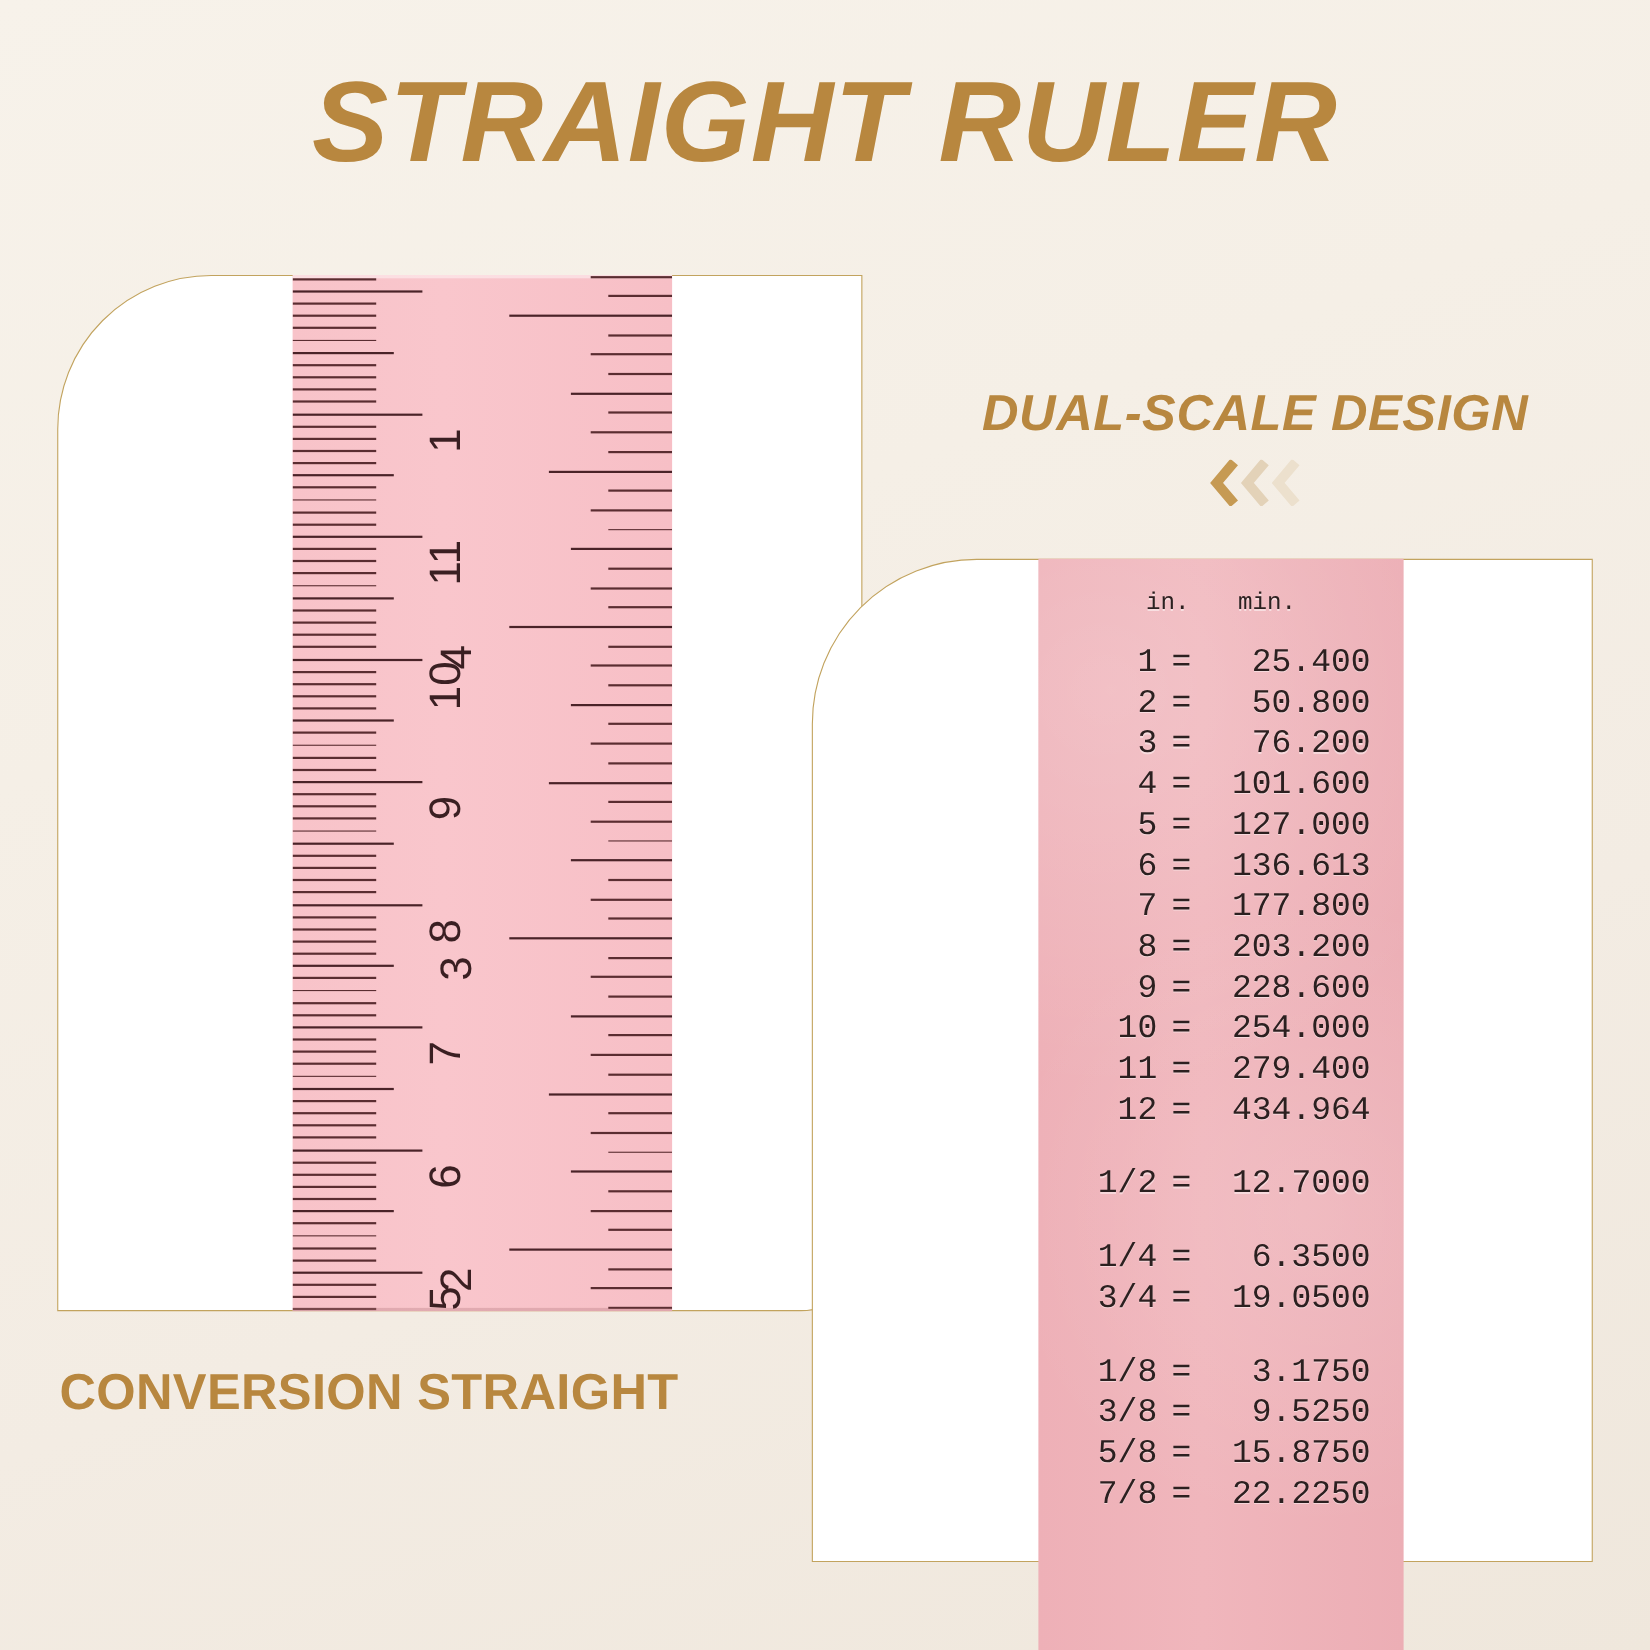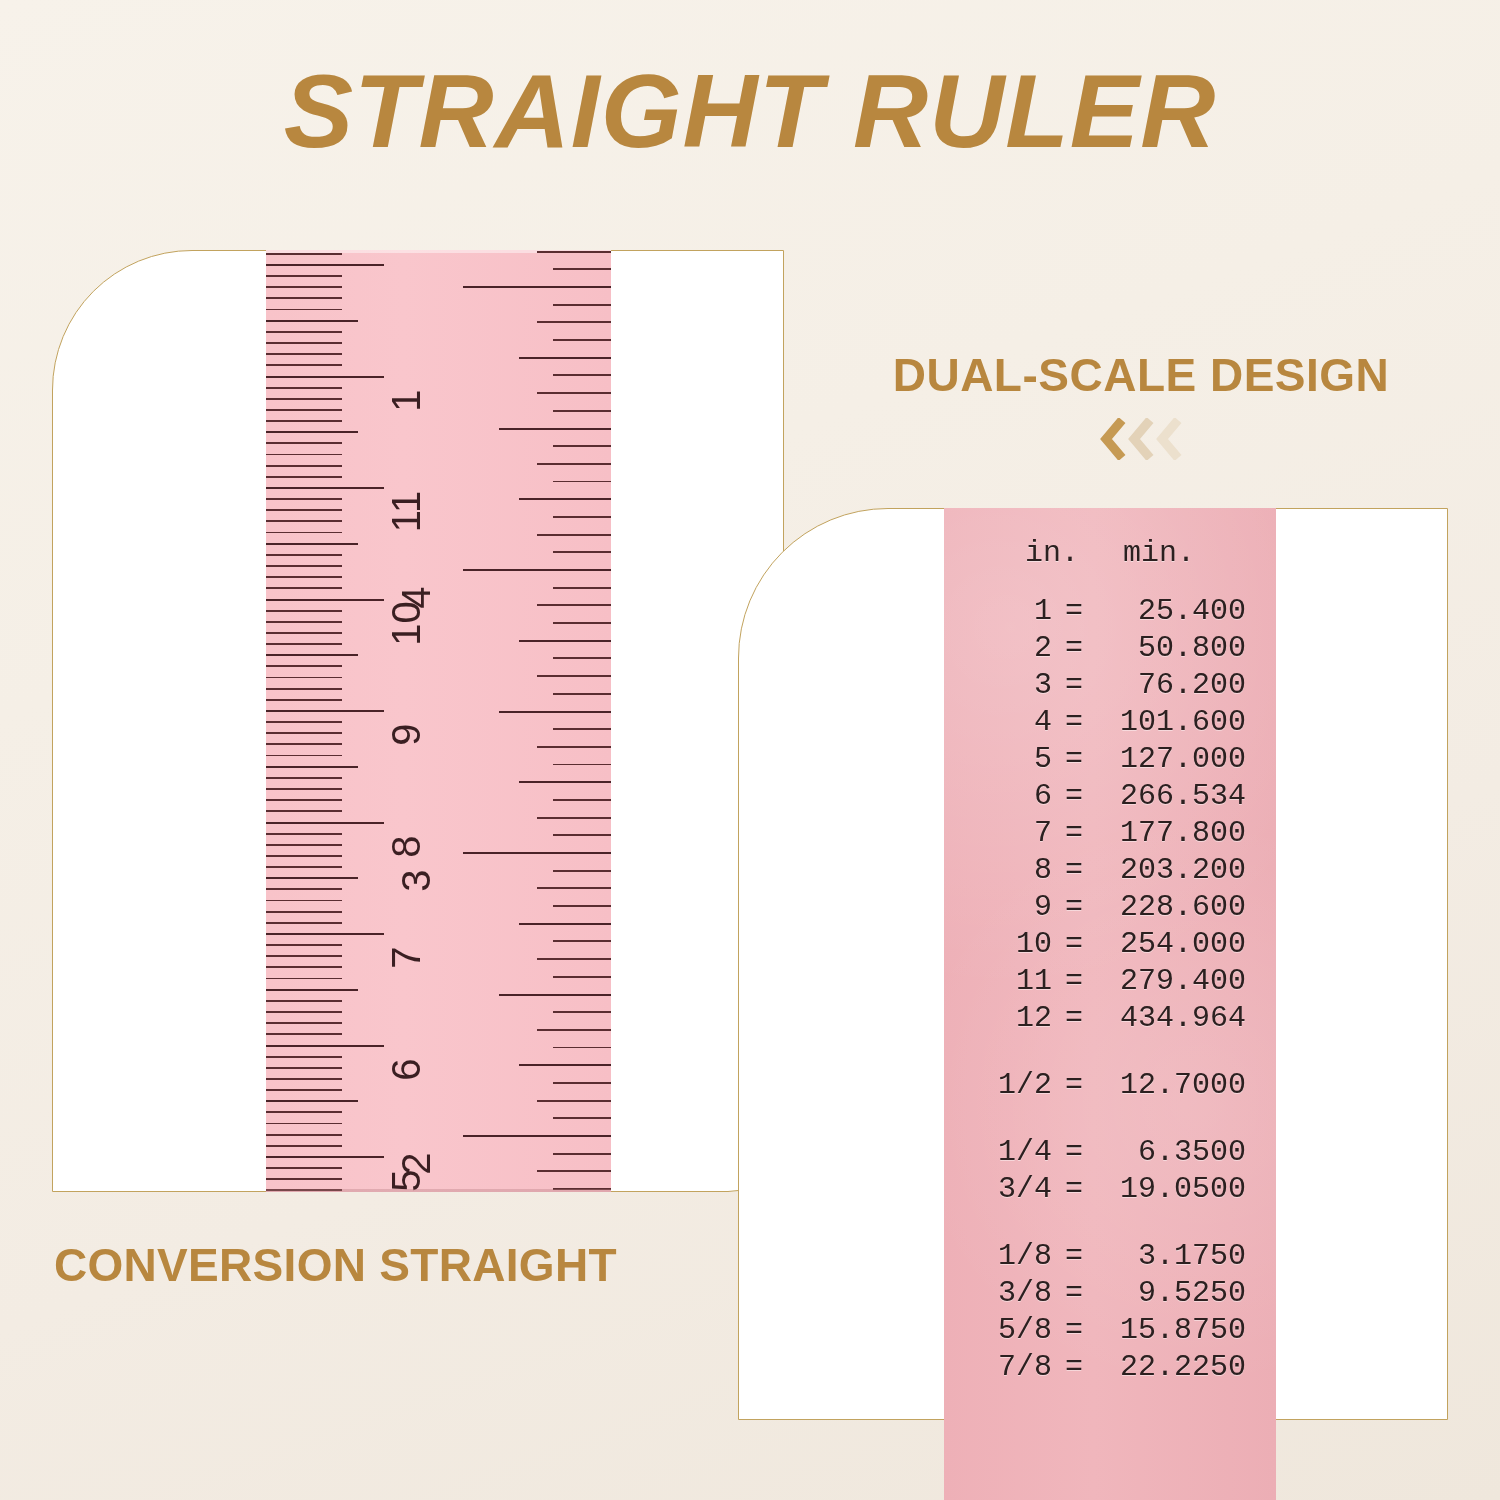--- a/index.html
+++ b/index.html
@@ -53,20 +53,21 @@
     position:absolute;color:#3a1f22;font-size:40px;font-weight:500;
     font-family:"Liberation Sans",sans-serif;
     transform:rotate(-90deg);transform-origin:center center;
     white-space:nowrap;
   }
 
   
   .dual-head{
     position:absolute;left:836px;top:348px;width:610px;
     text-align:center;
+    font-style:italic;
   }
   .dual-title{
     font-size:46px;font-weight:bold;color:#b8873f;letter-spacing:.5px;
     white-space:nowrap;
   }
   .dual-sub-row{
     display:flex;align-items:center;justify-content:center;gap:22px;
     margin-top:16px;
   }
   .dual-sub{font-size:35px;color:#b08a4e;}
@@ -99,21 +100,21 @@
   }
   .conv-table{
     position:absolute;left:0;top:30px;width:100%;
     font-family:"Liberation Mono",monospace;
     color:#2c2020;
     font-size:30px;
     line-height:1.0;
   }
   .conv-head{
     display:flex;justify-content:center;gap:44px;
-    margin:0 0 24px 0;font-size:30px;
+    margin:0 0 24px 0;font-size:22px;
     text-shadow:0 1px 0 rgba(255,255,255,.5);
   }
   .conv-row{
     display:flex;align-items:baseline;
     padding:3.5px 0;
     text-shadow:0 1px 0 rgba(255,255,255,.45);
   }
   .c-in{width:86px;text-align:right;padding-left:22px;}
   .c-eq{width:44px;text-align:center;}
   .c-mm{flex:1;text-align:right;padding-right:30px;}
@@ -342,21 +343,21 @@
             <span class="c-mm">101.600</span>
           </div>
           <div class="conv-row">
             <span class="c-in">5</span>
             <span class="c-eq">=</span>
             <span class="c-mm">127.000</span>
           </div>
           <div class="conv-row">
             <span class="c-in">6</span>
             <span class="c-eq">=</span>
-            <span class="c-mm">266.534</span>
+            <span class="c-mm">136.613</span>
           </div>
           <div class="conv-row">
             <span class="c-in">7</span>
             <span class="c-eq">=</span>
             <span class="c-mm">177.800</span>
           </div>
           <div class="conv-row">
             <span class="c-in">8</span>
             <span class="c-eq">=</span>
             <span class="c-mm">203.200</span>

